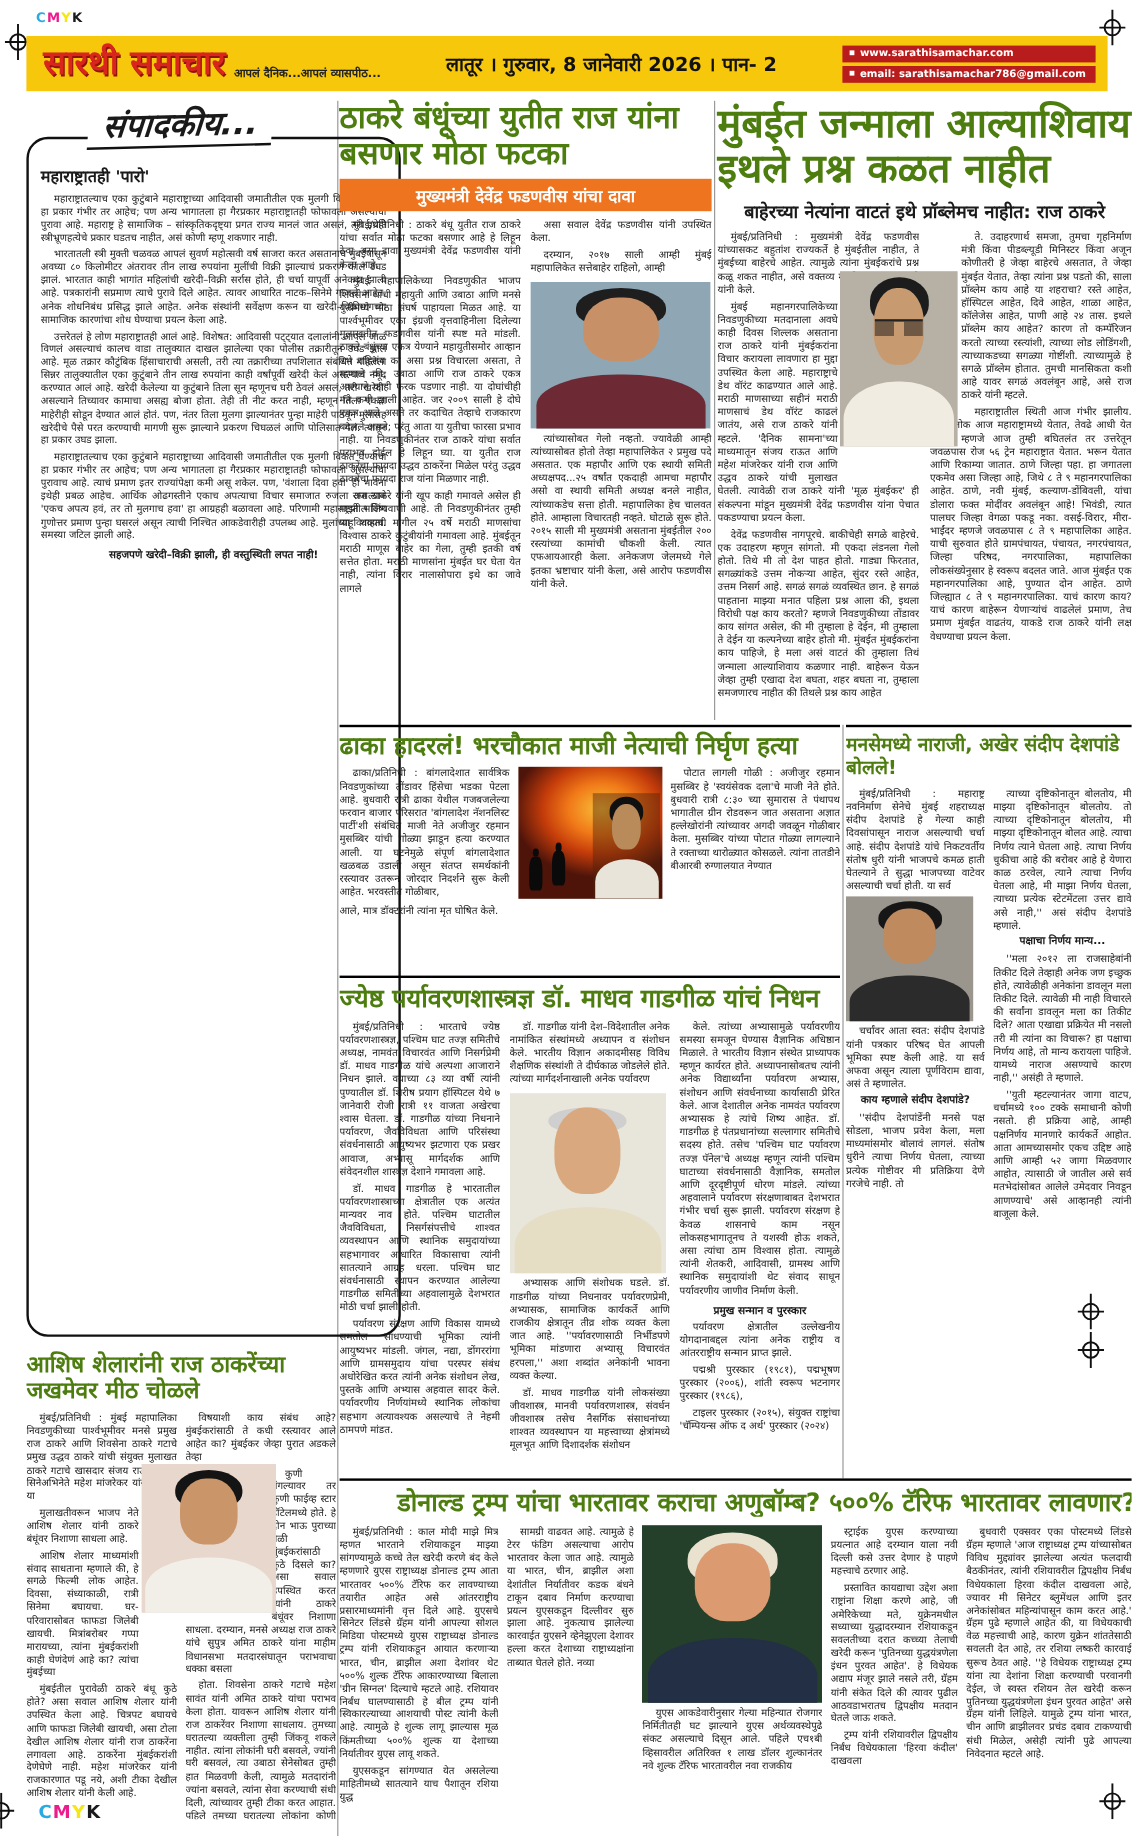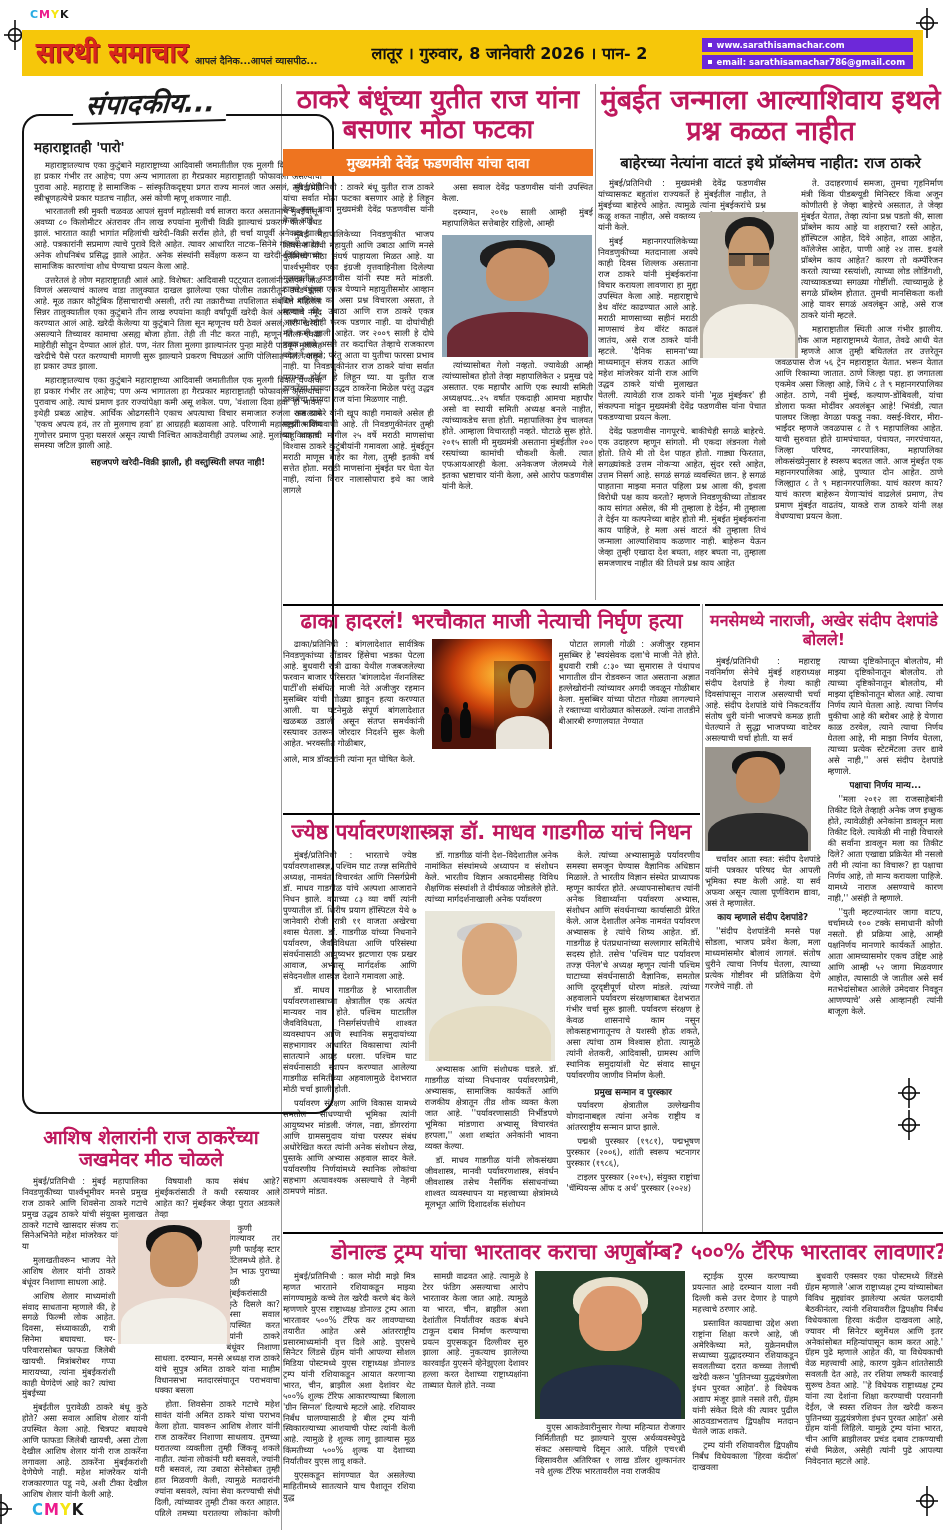--- a/index.html
+++ b/index.html
@@ -13,26 +13,26 @@
   .cmyk-top{left:30px;top:8px;font-size:11px;}
   .cmyk-bottom{left:32px;top:1501px;font-size:15px;}
   
   .masthead{position:absolute;left:22px;top:30px;width:901px;height:46px;background:#f6c70a;
             display:flex;align-items:center;}
   .mast-title{font-size:28px;font-weight:800;color:#d9251c;padding-left:14px;white-space:nowrap;
               text-shadow:1px 1px 0 #8c1410;line-height:1;}
   .mast-tagline{font-size:9.5px;font-weight:700;color:#222;margin:14px 0 0 7px;white-space:nowrap;}
   .mast-date{flex:1;text-align:center;font-size:16px;font-weight:800;color:#111;white-space:nowrap;}
   .mast-contact{display:flex;flex-direction:column;gap:3px;padding-right:10px;}
-  .mast-strip{background:#6d28d9;color:#fff;font-size:8.5px;font-weight:600;padding:2px 8px 2px 6px;white-space:nowrap;}
+  .mast-strip{background:#b91c1c;color:#fff;font-size:8.5px;font-weight:600;padding:2px 8px 2px 6px;white-space:nowrap;}
   .mast-strip::before{content:"";display:inline-block;width:4px;height:4px;background:#fff;margin:0 5px 1px 0;}
   
   .vrule{position:absolute;width:1px;background:#9a9a9a;}
   
-  .headline{font-weight:800;color:#be185d;text-align:center;line-height:1.16;}
+  .headline{font-weight:800;color:#4d7c0f;line-height:1.16;}
   .body-txt{font-size:8.4px;line-height:1.31;text-align:justify;overflow:hidden;}
   .body-txt p{margin:0 0 3px;text-indent:11px;}
   .cols{display:flex;}
   .col{flex:1;min-width:0;overflow:hidden;}
   .subhead-bold{font-weight:800;text-align:center;font-size:8.8px;margin:2px 0;}
   
   .edit-label{position:absolute;left:22px;top:84px;width:258px;text-align:center;z-index:2;}
   .edit-label span{display:inline-block;background:#fff;padding:0 12px;font-size:27px;font-weight:800;
                    font-style:italic;transform:skewX(-6deg) rotate(-1.5deg);border-bottom:2px solid #111;}
   .edit-box{position:absolute;left:22px;top:114px;width:312px;height:1000px;border:2.5px solid #111;
@@ -53,21 +53,21 @@
   .wrap-photo{position:absolute;z-index:1;}
   .spacer-r{float:right;}
   .spacer-l{float:left;}
   
   .art-fadnavis{position:absolute;left:283px;top:84px;width:310px;}
   .art-fadnavis .headline{font-size:26px;}
   .kicker{background:#ee7420;color:#fff;font-weight:800;font-size:14px;text-align:center;
           padding:4px 2px;margin:5px 0 6px;}
   
   .art-raj{position:absolute;left:598px;top:84px;width:345px;}
-  .art-raj .headline{font-size:27px;}
+  .art-raj .headline{font-size:33px;}
   .raj-kicker{font-weight:800;font-size:15px;text-align:center;margin:5px 0 6px;}
   .raj-body{position:relative;}
   
   .art-dhaka{position:absolute;left:283px;top:604px;width:417px;height:172px;border-top:2px solid #000;
              padding-top:4px;box-sizing:border-box;overflow:hidden;}
   .art-dhaka .headline{font-size:20.5px;margin-bottom:5px;}
   .dhaka-footer{font-size:8.4px;margin-top:2px;}
   
   .art-mns{position:absolute;left:705px;top:604px;width:238px;height:628px;border-top:2px solid #000;
            padding-top:6px;box-sizing:border-box;overflow:hidden;}

